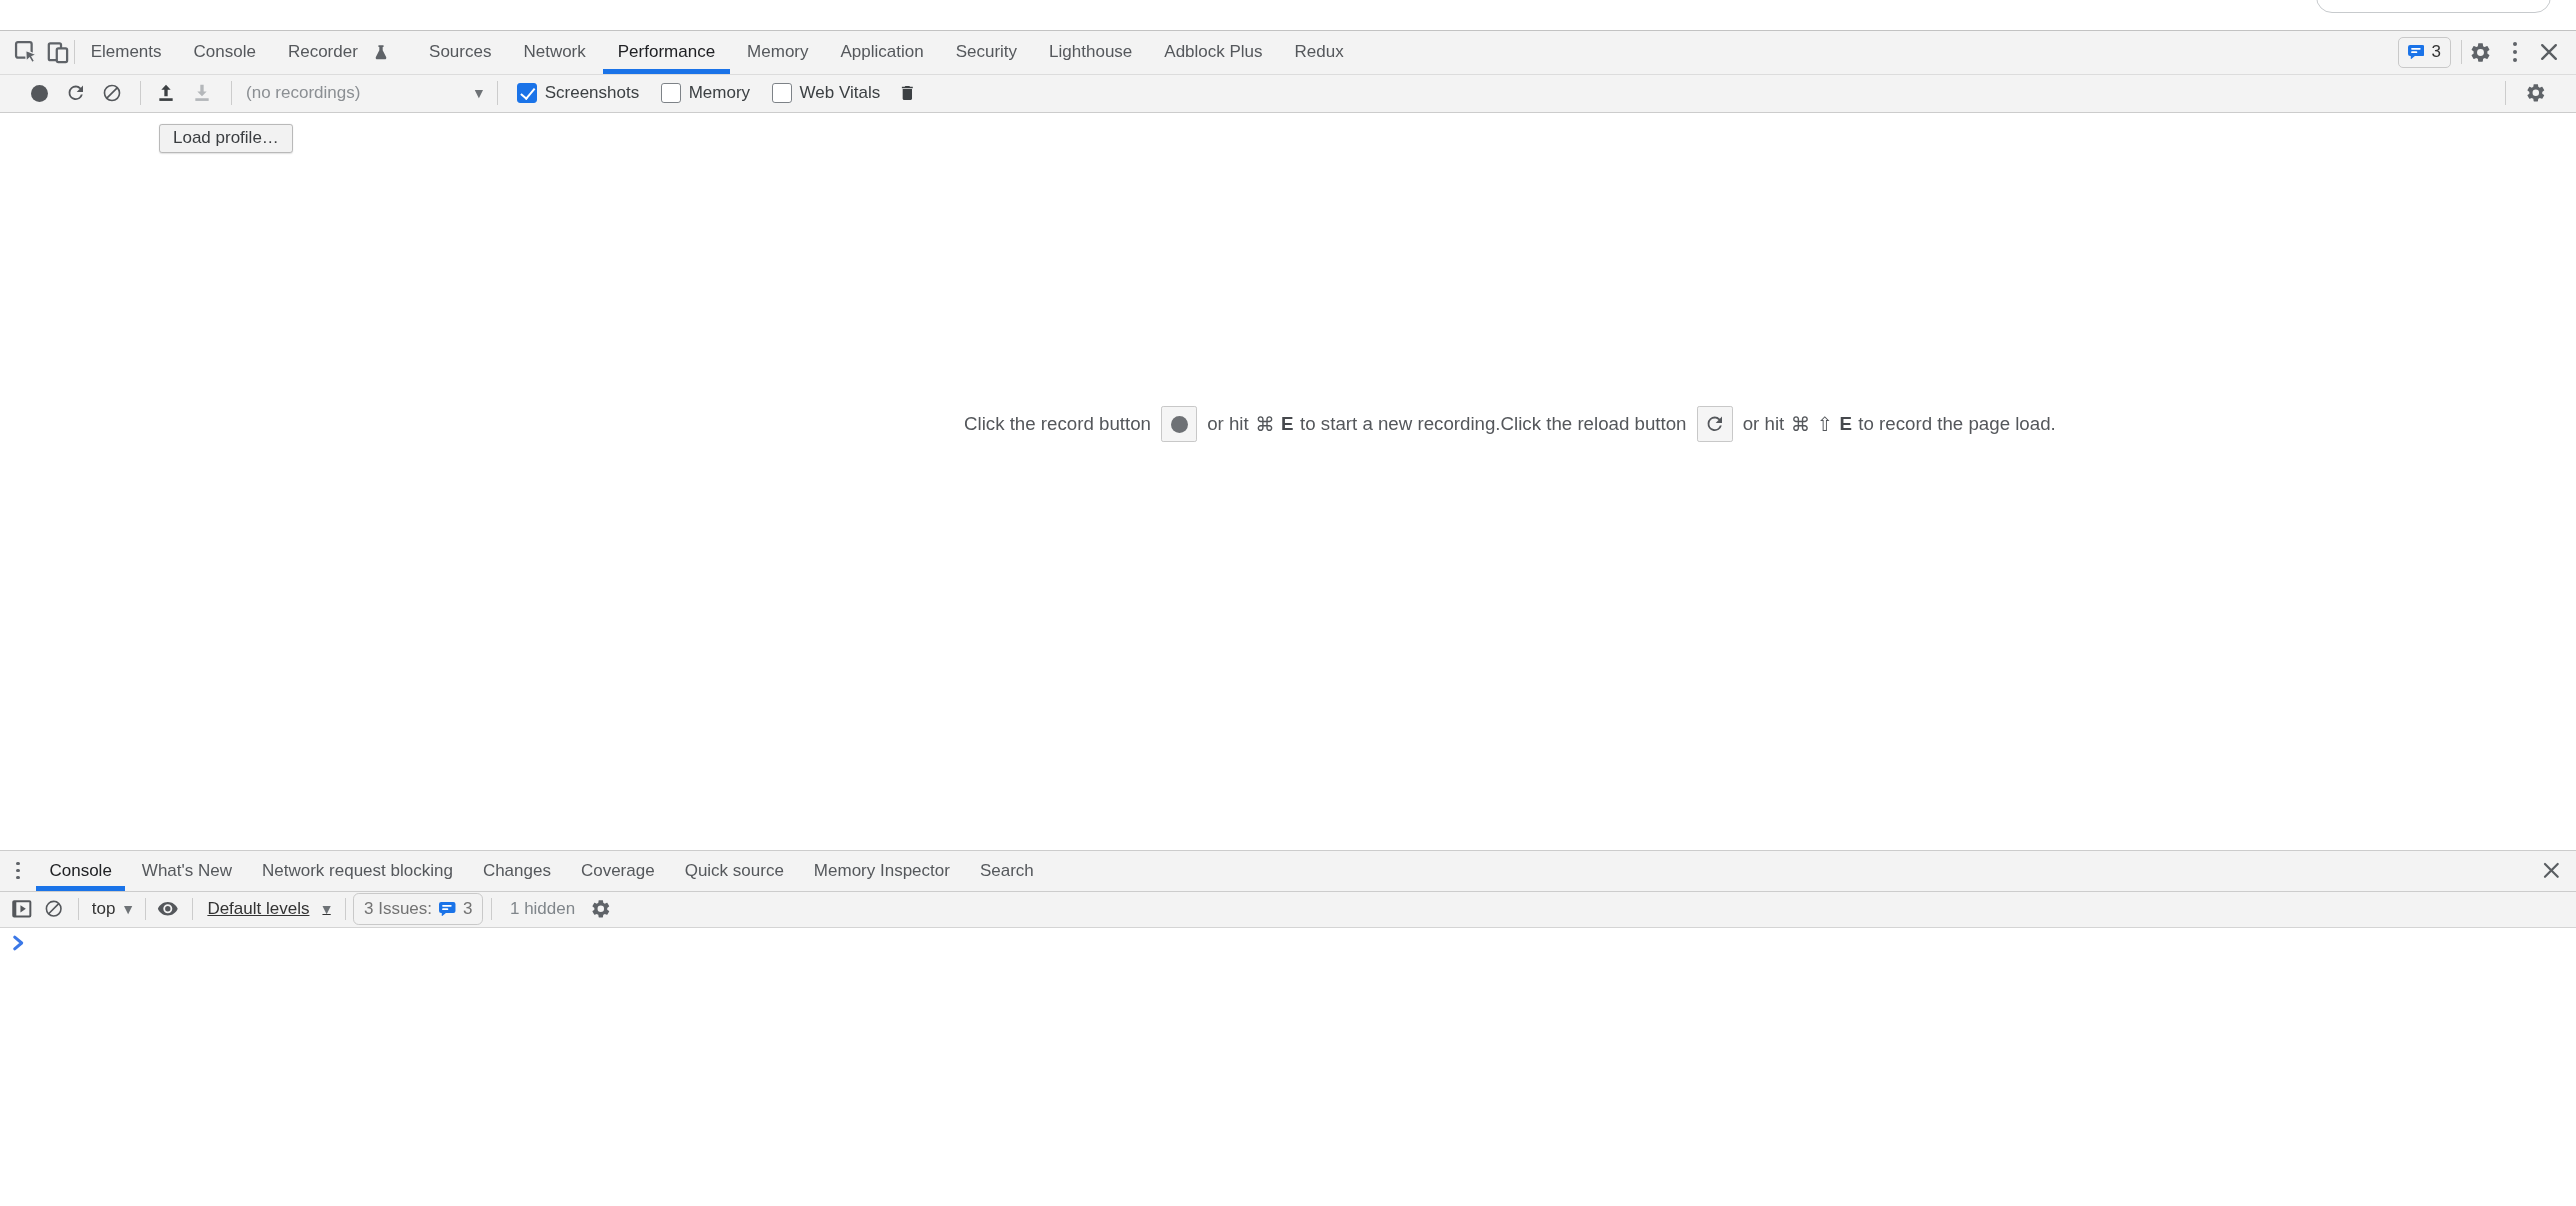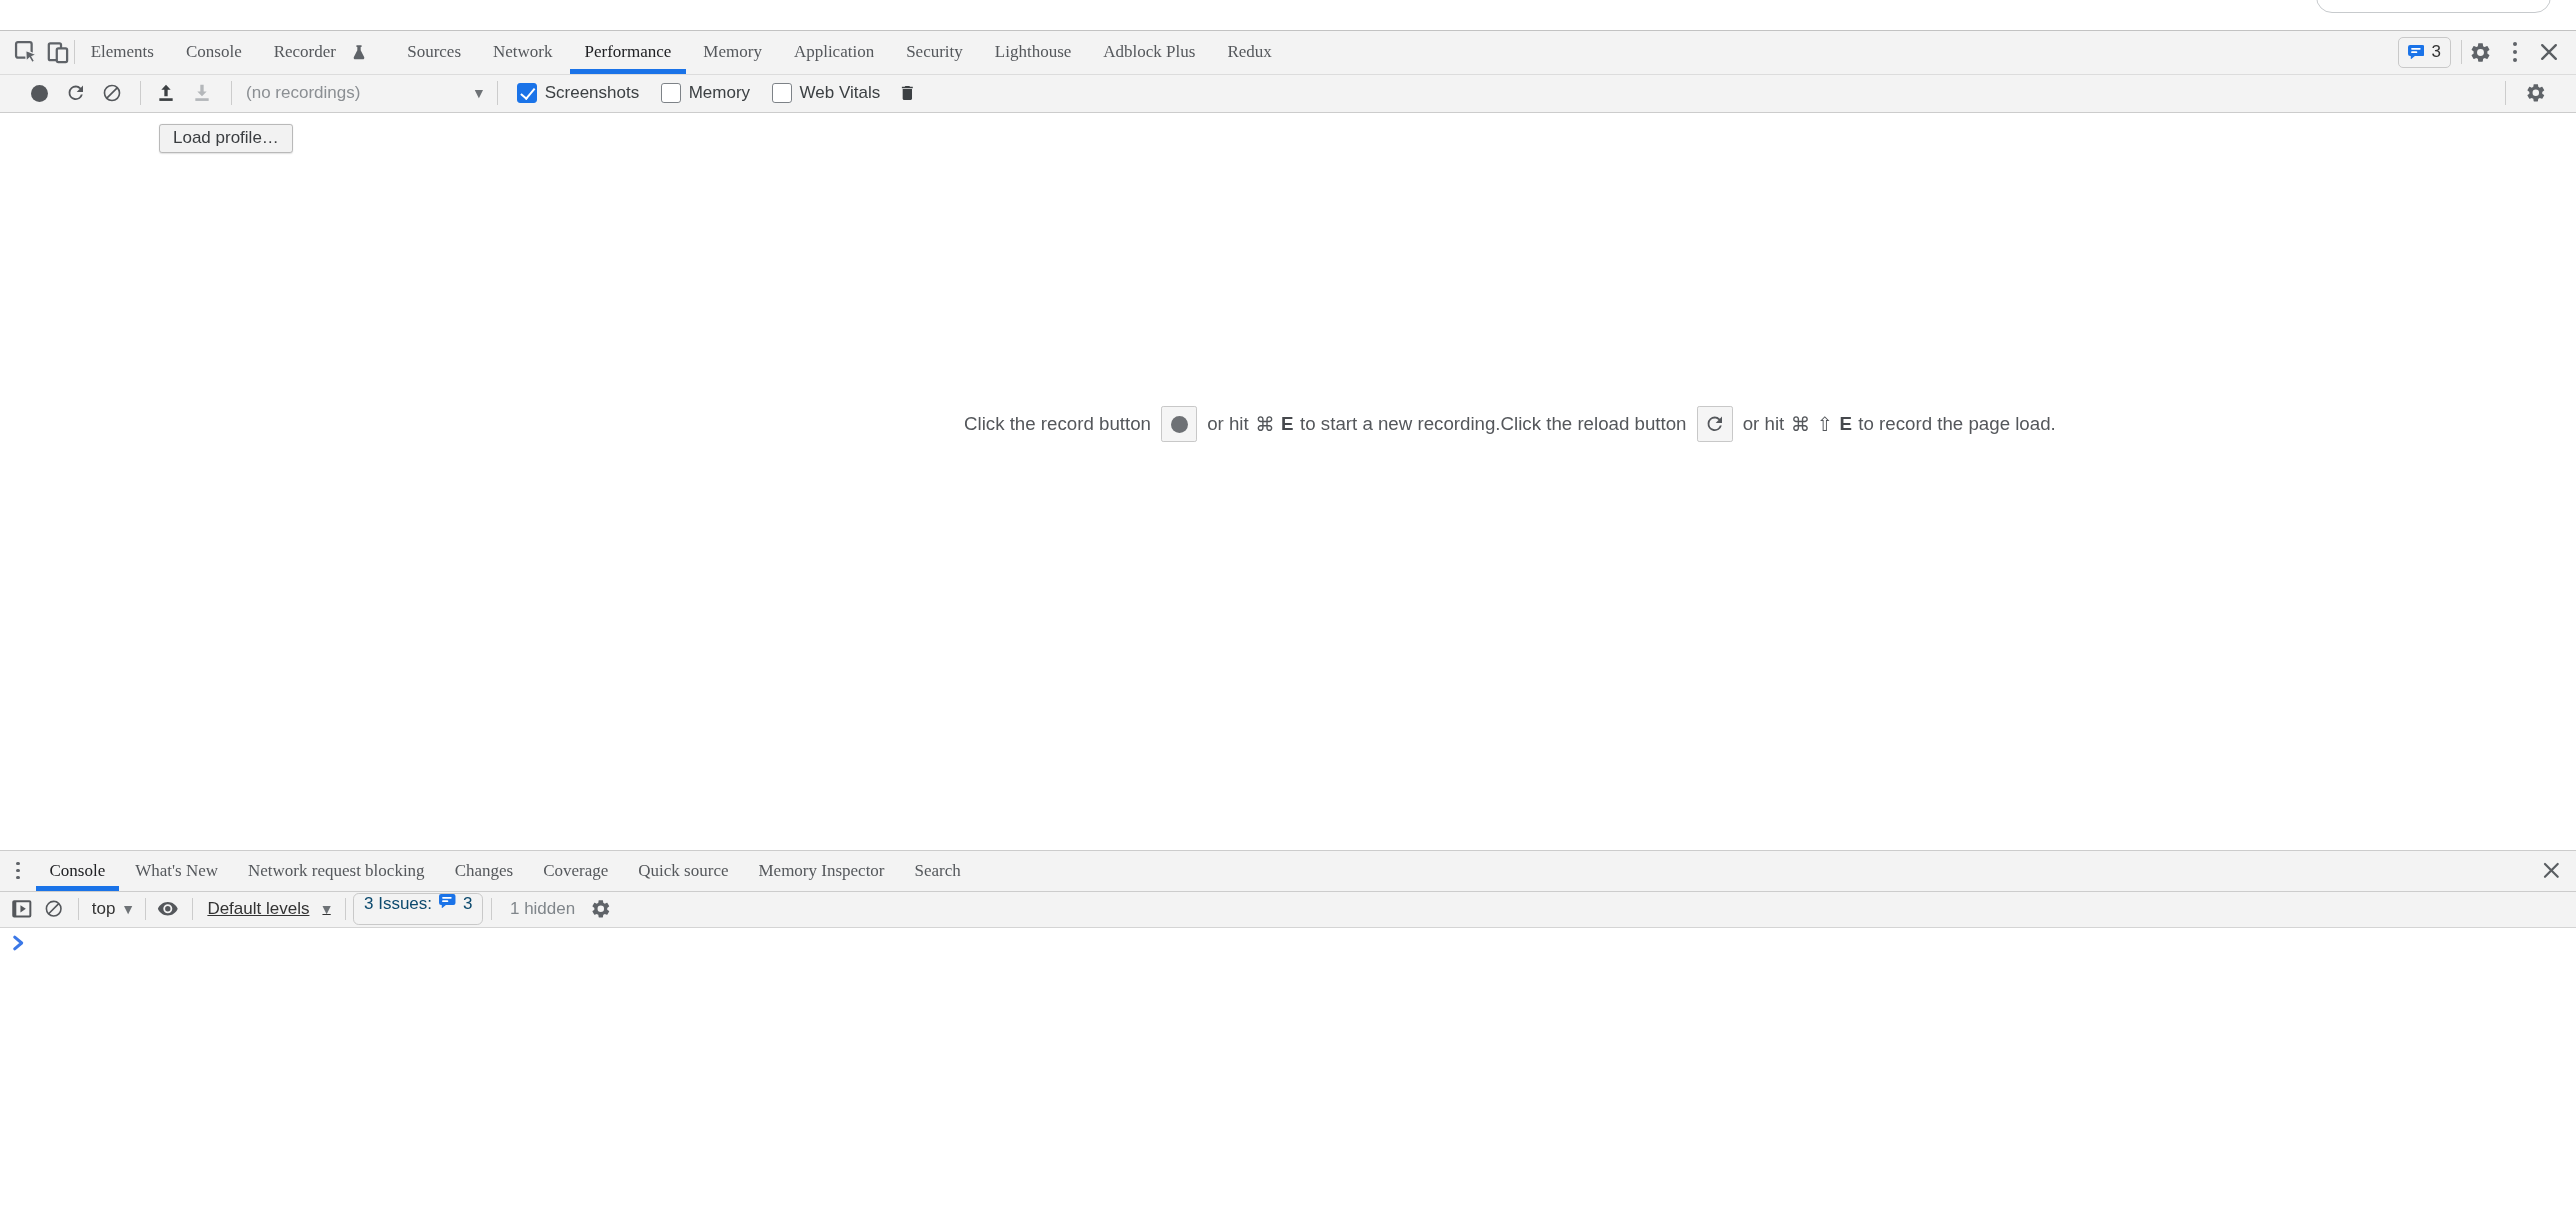--- a/index.html
+++ b/index.html
@@ -15,21 +15,21 @@
   
   .vsep{width:0.7px;height:24.4px;background:#ccc;flex:0 0 auto;}
   .spacer{flex:1;}
   .icon-btn{display:flex;align-items:center;justify-content:center;flex:0 0 auto;color:#5f6368;}
   .caret{font-family:"DejaVu Sans",sans-serif;font-size:10.8px;color:#6e7276;}
 
   
   .main-tabbar{height:43px;background:#f3f3f3;border-top:0.7px solid #c2c2c2;
                border-bottom:0.7px solid #dcdcdc;display:flex;align-items:stretch;padding:0 10px 0 10px;}
   .main-tabbar .icon-btn{width:32px;}
-  .tabs{display:flex;align-items:stretch;font-family:Liberation Serif, serif;}
+  .tabs{display:flex;align-items:stretch;}
   .tab{position:relative;display:flex;align-items:center;gap:7.2px;padding:0 16px;
        font-size:17px;color:#55585c;white-space:nowrap;}
   .tab.selected{color:#202124;}
   .tab.selected::after{content:"";position:absolute;left:1.4px;right:1.4px;bottom:0;height:4.3px;background:#1a73e8;}
   .tabbar-sep{align-self:center;}
   .issues-btn{display:flex;align-items:center;gap:7.2px;align-self:center;height:29px;
               padding:0 9.3px;border:0.7px solid #c9c9c9;border-radius:5px;background:#f3f3f3;
               font-size:17px;color:#333;margin-right:10px;}
   .main-tabbar .vsep{align-self:center;}
   .kebab{display:flex;flex-direction:column;gap:3.6px;align-items:center;justify-content:center;}
@@ -81,22 +81,22 @@
   .console-toolbar{height:35px;background:#f3f3f3;border-bottom:0.7px solid #d4d4d4;
                    display:flex;align-items:center;padding:0 10px 0 7.2px;font-size:17px;}
   .console-toolbar .tool-icon{width:29px;height:29px;margin-right:2.9px;}
   .console-toolbar .vsep{height:21.6px;margin:0 7.2px;}
   .ctx-select{display:flex;align-items:center;gap:8.6px;padding:0 5.8px;color:#333;flex:0 0 auto;}
   .filter-input{flex:1;height:26px;box-sizing:border-box;border:0.7px solid #c9c9c9;border-radius:1.4px;
                 background:#fff;margin:0 11.5px;padding:0 8.6px;font-size:17px;color:#333;
                 font-family:inherit;outline:none;}
   .filter-input::placeholder{color:#8a8f94;}
   .levels-select{display:flex;align-items:center;gap:13px;padding:0 7.2px;color:#333;flex:0 0 auto;text-decoration:underline;}
-  .console-issues{display:flex;align-items:flex-start;gap:7.2px;height:30px;padding:0 10px;
-                  border:0.7px solid #c9c9c9;border-radius:5.8px;color:#0c4a6e;flex:0 0 auto;}
+  .console-issues{display:flex;align-items:center;gap:7.2px;height:30px;padding:0 10px;
+                  border:0.7px solid #c9c9c9;border-radius:5.8px;color:#737373;flex:0 0 auto;}
   .hidden-label{color:#80868b;margin:0 11.5px;flex:0 0 auto;}
 
   .console-body{position:relative;background:#fff;height:279px;}
   .prompt{position:absolute;left:11.5px;top:7.2px;width:14.4px;height:17px;}
 
   .bubble-svg{display:block;}
 </style>
 </head>
 <body>
 

